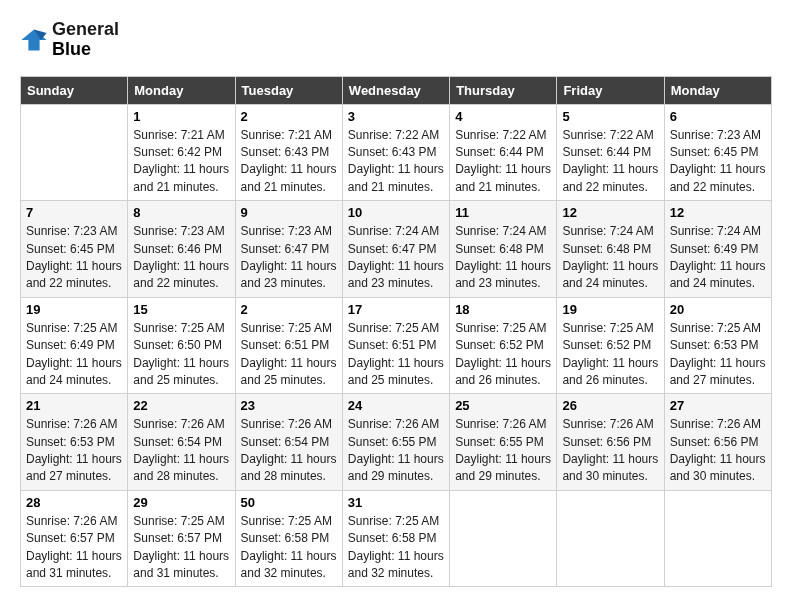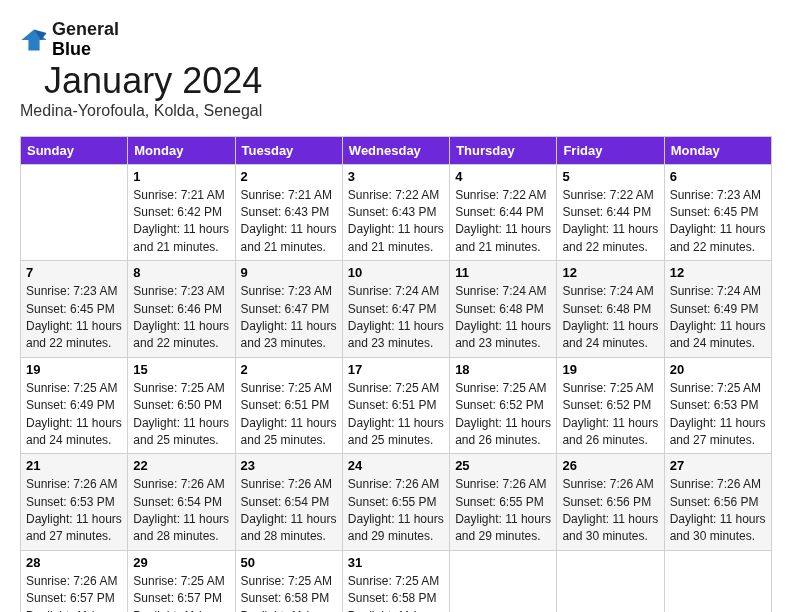--- a/index.html
+++ b/index.html
@@ -8,21 +8,20 @@
       background: #fff;
       width: 792px;
       min-height: 612px;
       padding: 20px;
     }
     .header {
       display: flex;
       justify-content: space-between;
       align-items: flex-start;
       margin-bottom: 16px;
-      flex-direction: column;
     }
     .logo {
       display: flex;
       align-items: center;
       gap: 4px;
     }
     .logo-text {
       font-size: 18px;
       font-weight: bold;
       color: #1a1a1a;
@@ -75,40 +74,36 @@
     .day-info {
       font-size: 12px;
       color: #222;
       line-height: 1.45;
     }
     .empty-cell {
       background: #f9f9f9;
     }
     tr:nth-child(odd) td { background-color: #fff; }
     tr:nth-child(even) td { background-color: #f5f5f5; }
-    .calendar-table thead tr th { background-color: #6d28d9; }
+    .calendar-table thead tr th { background-color: #404040; }
   </style>
 </head>
 <body>
 
 <div class="header">
   <div class="logo">
     <svg class="logo-bird" viewBox="0 0 40 40" xmlns="http://www.w3.org/2000/svg">
       <polygon points="20,5 38,20 28,20 28,35 12,35 12,20 2,20" fill="#2a7fc4"></polygon>
       <polygon points="20,5 38,10 30,20" fill="#1a5fa0"></polygon>
     </svg>
     <div class="logo-text">
       <div>General</div>
       <div style="color:#000000">Blue</div>
     </div>
   </div>
-  <div class="title-block">
-    <div class="month-title">January 2024</div>
-    <div class="location-title">Medina-Yorofoula, Kolda, Senegal</div>
-  </div>
 </div>
 
 <table class="calendar-table">
   <thead>
     <tr>
     <th>Sunday</th>
         <th>Monday</th>
         <th>Tuesday</th>
         <th>Wednesday</th>
         <th>Thursday</th>

